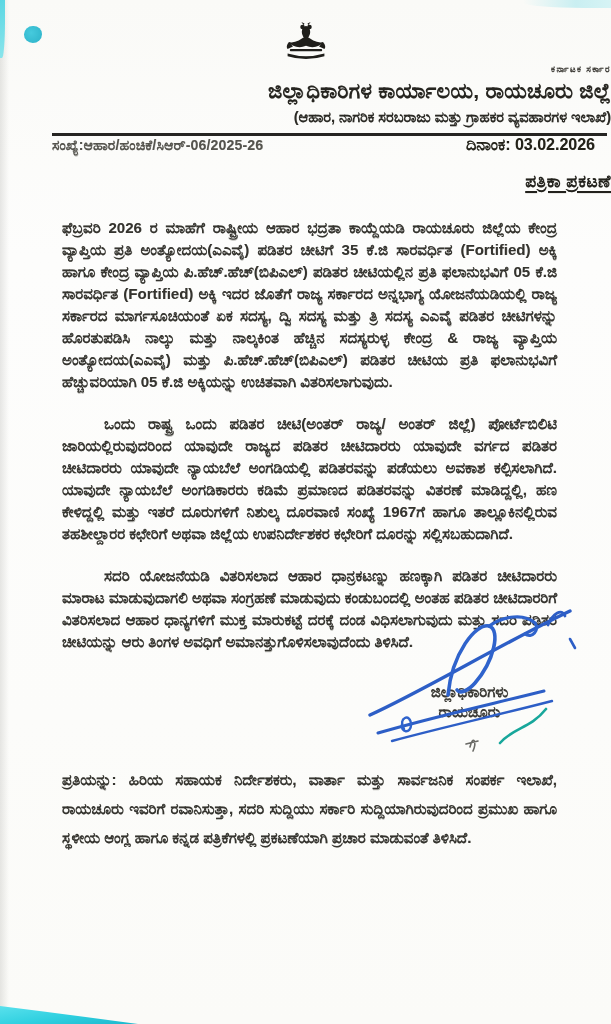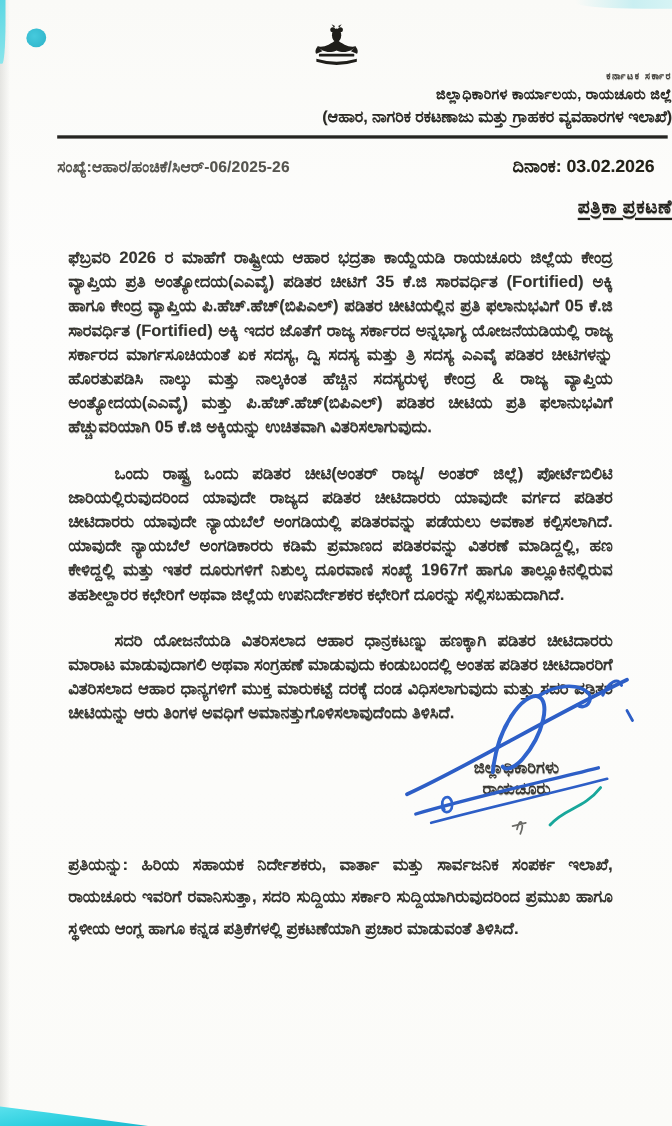--- a/index.html
+++ b/index.html
@@ -23,29 +23,29 @@
     background:linear-gradient(90deg,rgba(190,238,242,0),#bdecf0 60%,#cdf2f4);
     border-radius:0 0 0 70%;opacity:.8;}
   .teal-wedge{position:absolute;left:0;bottom:0;width:138px;height:22px;
     background:linear-gradient(170deg,#62e4ef 0%,#2fd0e0 55%,#1db7cc 100%);
     clip-path:polygon(0 18%, 30% 42%, 62% 68%, 100% 100%, 0 100%);}
 
   
   .header{padding-top:21px;text-align:right;line-height:1.25;}
   .emblem{display:block;margin:0 auto;width:46px;height:42px;}
   .emblem-caption{font-size:8.5px;font-weight:bold;letter-spacing:1.5px;color:#3d3b36;margin-top:1px;}
-  .office{font-size:13px;font-weight:bold;color:#262520;margin-top:3px;letter-spacing:.3px;}
+  .office{font-size:21px;font-weight:bold;color:#262520;margin-top:3px;letter-spacing:.3px;}
   .dept{font-size:14.5px;font-weight:bold;color:#2b2a25;margin-top:4px;}
 
   .contact-row{display:flex;justify-content:space-between;align-items:baseline;
     padding:6px 14px 0 58px;font-size:14px;font-weight:bold;color:#26251f;}
   .email-value{text-decoration:underline;text-underline-offset:3px;margin-left:4px;}
   .divider{margin:7px 4px 0 52px;height:3px;background:#262522;filter:blur(.4px);}
   .ref-row{display:flex;justify-content:space-between;align-items:baseline;
-    padding:16px 16px 0 52px;font-size:14px;}
+    padding:0 16px 0 52px;font-size:14px;}
   .ref{color:#55544e;font-weight:bold;letter-spacing:.2px;}
   .date{color:#232219;font-weight:bold;font-size:16px;}
 
   .title{margin-top:18px;text-align:right;font-size:17px;font-weight:bold;color:#23221d;
     text-decoration:underline;text-decoration-thickness:2px;text-underline-offset:4px;letter-spacing:.5px;}
 
   .body{padding:0 54px 0 62px;}
   .body p{margin:20px 0 0;font-size:15px;font-weight:600;line-height:22px;
     text-align:justify;color:#35342f;}
   .body p.first{margin-top:25px;}
@@ -81,21 +81,21 @@
           <path d="M33 4 L36 0 L32 2 Z"></path>
         <path d="M30 18 C22 24 15 28 7 26 C12 32 21 35 30 31 C39 35 48 32 53 26 C45 28 38 24 30 18 Z"></path>
         <path d="M8 26 C5 29 4 33 6 35 L13 32 Z"></path>
         <path d="M52 26 C55 29 56 33 54 35 L47 32 Z"></path>
         <rect x="9" y="35" width="42" height="3.2" rx="1"></rect>
         <path d="M6 41 Q30 48 54 41 L54 44.5 Q30 52 6 44.5 Z"></path>
       </g>
     </svg>
     <div class="emblem-caption txt">ಕರ್ನಾಟಕ ಸರ್ಕಾರ</div>
     <div class="office txt">ಜಿಲ್ಲಾಧಿಕಾರಿಗಳ ಕಾರ್ಯಾಲಯ, ರಾಯಚೂರು ಜಿಲ್ಲೆ</div>
-    <div class="dept txt">(ಆಹಾರ, ನಾಗರಿಕ ರಕಟಣಾಜು ಮತ್ತು ಗ್ರಾಹಕರ ವ್ಯವಹಾರಗಳ ಇಲಾಖೆ)</div>
+    <div class="dept txt">(ಆಹಾರ, ನಾಗರಿಕ ಸರಬರಾಜು ಮತ್ತು ಗ್ರಾಹಕರ ವ್ಯವಹಾರಗಳ ಇಲಾಖೆ)</div>
   </div>
 
 
   <div class="divider"></div>
 
   <div class="ref-row">
     <span class="ref txt">ಸಂಖ್ಯೆ:ಆಹಾರ/ಹಂಚಿಕೆ/ಸಿಆರ್-06/2025-26</span>
     <span class="date txt">ದಿನಾಂಕ: 03.02.2026</span>
   </div>
 

